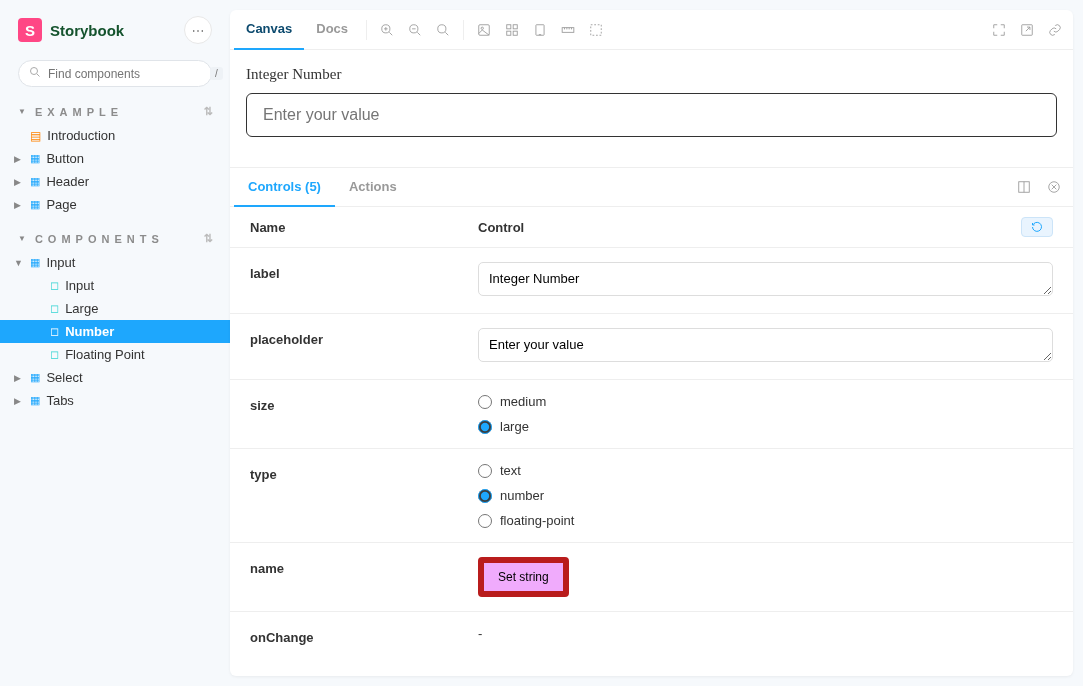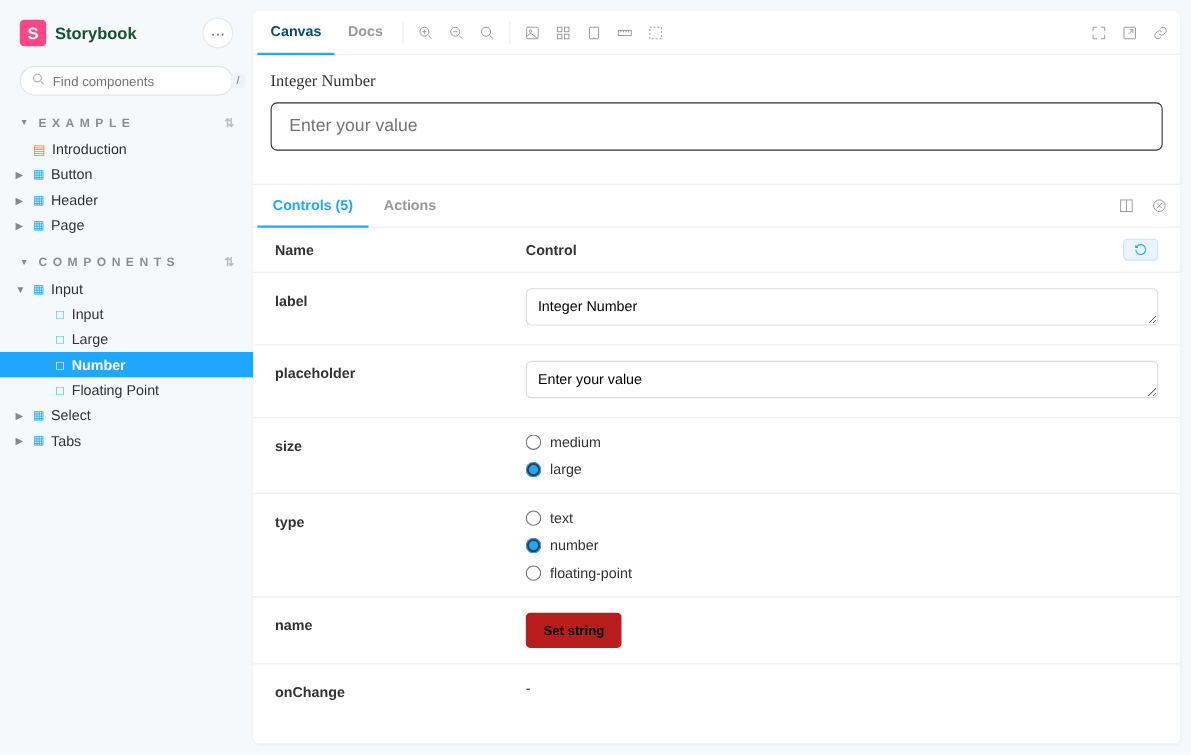--- a/index.html
+++ b/index.html
@@ -49,21 +49,21 @@
 .ctl-header{display:flex;padding:10px 20px;font-size:13px;font-weight:700;color:#333;border-bottom:1px solid #eee;align-items:center}
 .col-name{width:228px}
 .col-control{flex:1}
 .reset-btn{background:#e9f4fe;border:1px solid #cce4f8;border-radius:4px;padding:3px 8px;cursor:pointer;color:#1ea7fd;display:flex;align-items:center}
 .ctl-row{display:flex;padding:14px 20px;border-bottom:1px solid #eee;align-items:flex-start}
 .ctl-row .col-name{font-weight:700;font-size:13px;padding-top:4px}
 .ctl-textarea{width:100%;border:1px solid #ddd;border-radius:5px;padding:8px 10px;font-family:inherit;font-size:13px;resize:vertical;min-height:34px}
 .radio-group{display:flex;flex-direction:column;gap:10px}
 .radio-item{display:flex;align-items:flex-end;gap:8px;cursor:pointer}
 .radio-item input{accent-color:#1ea7fd;width:14px;height:14px}
-.set-btn{background:#b91c1c;border:2px solid #b91c1c;border-radius:4px;padding:7px 14px;font-weight:700;font-size:12px;cursor:pointer}
+.set-btn{background:#f0abfc;border:6px solid #b91c1c;border-radius:4px;padding:7px 14px;font-weight:400;font-size:12px;cursor:pointer}
 </style>
 </head>
 <body>
 
 <div class="sidebar">
   <div class="sb-header">
     <div class="sb-logo">S</div>
     <span class="sb-brand">Storybook</span>
     <div class="dots-btn">⋯</div>
   </div>

